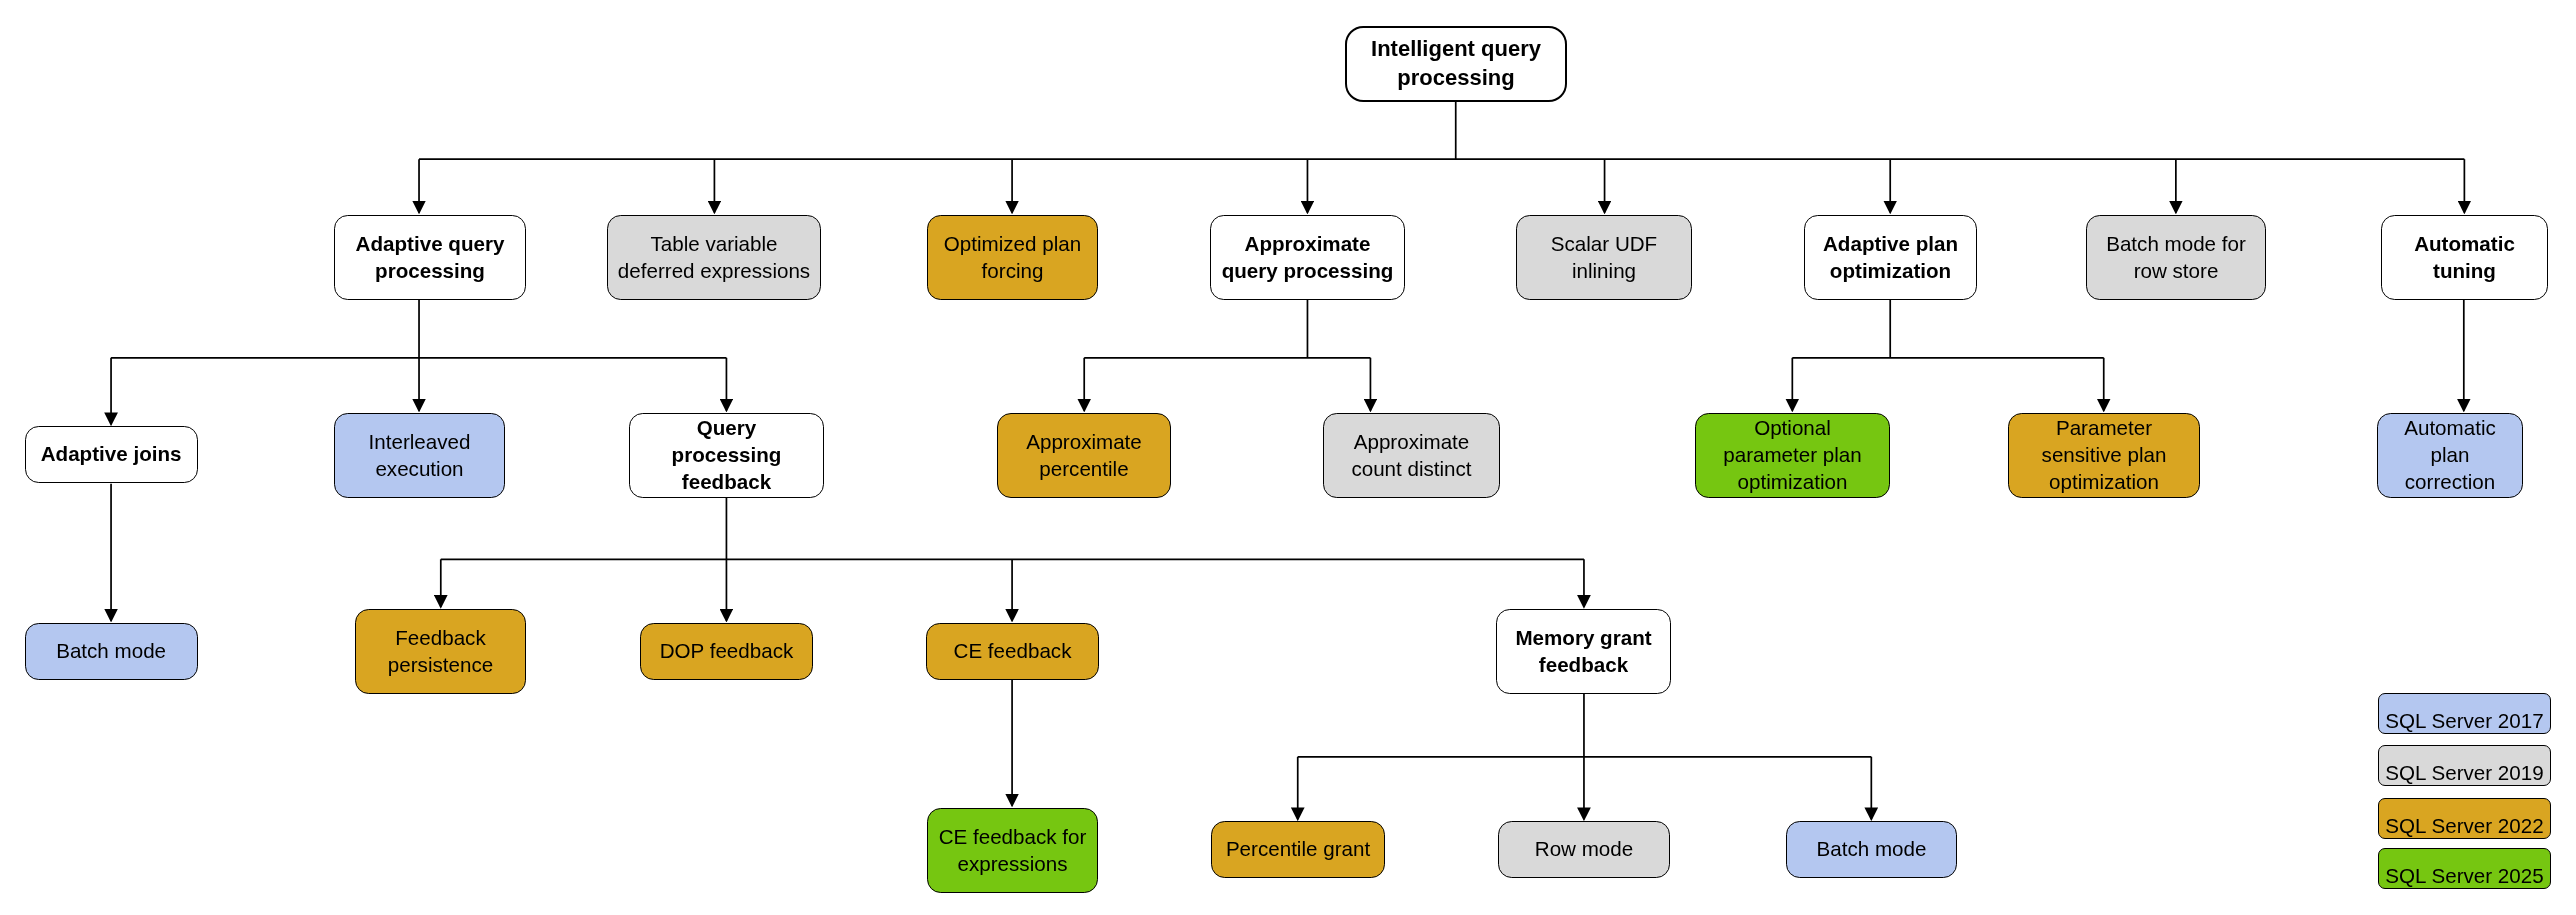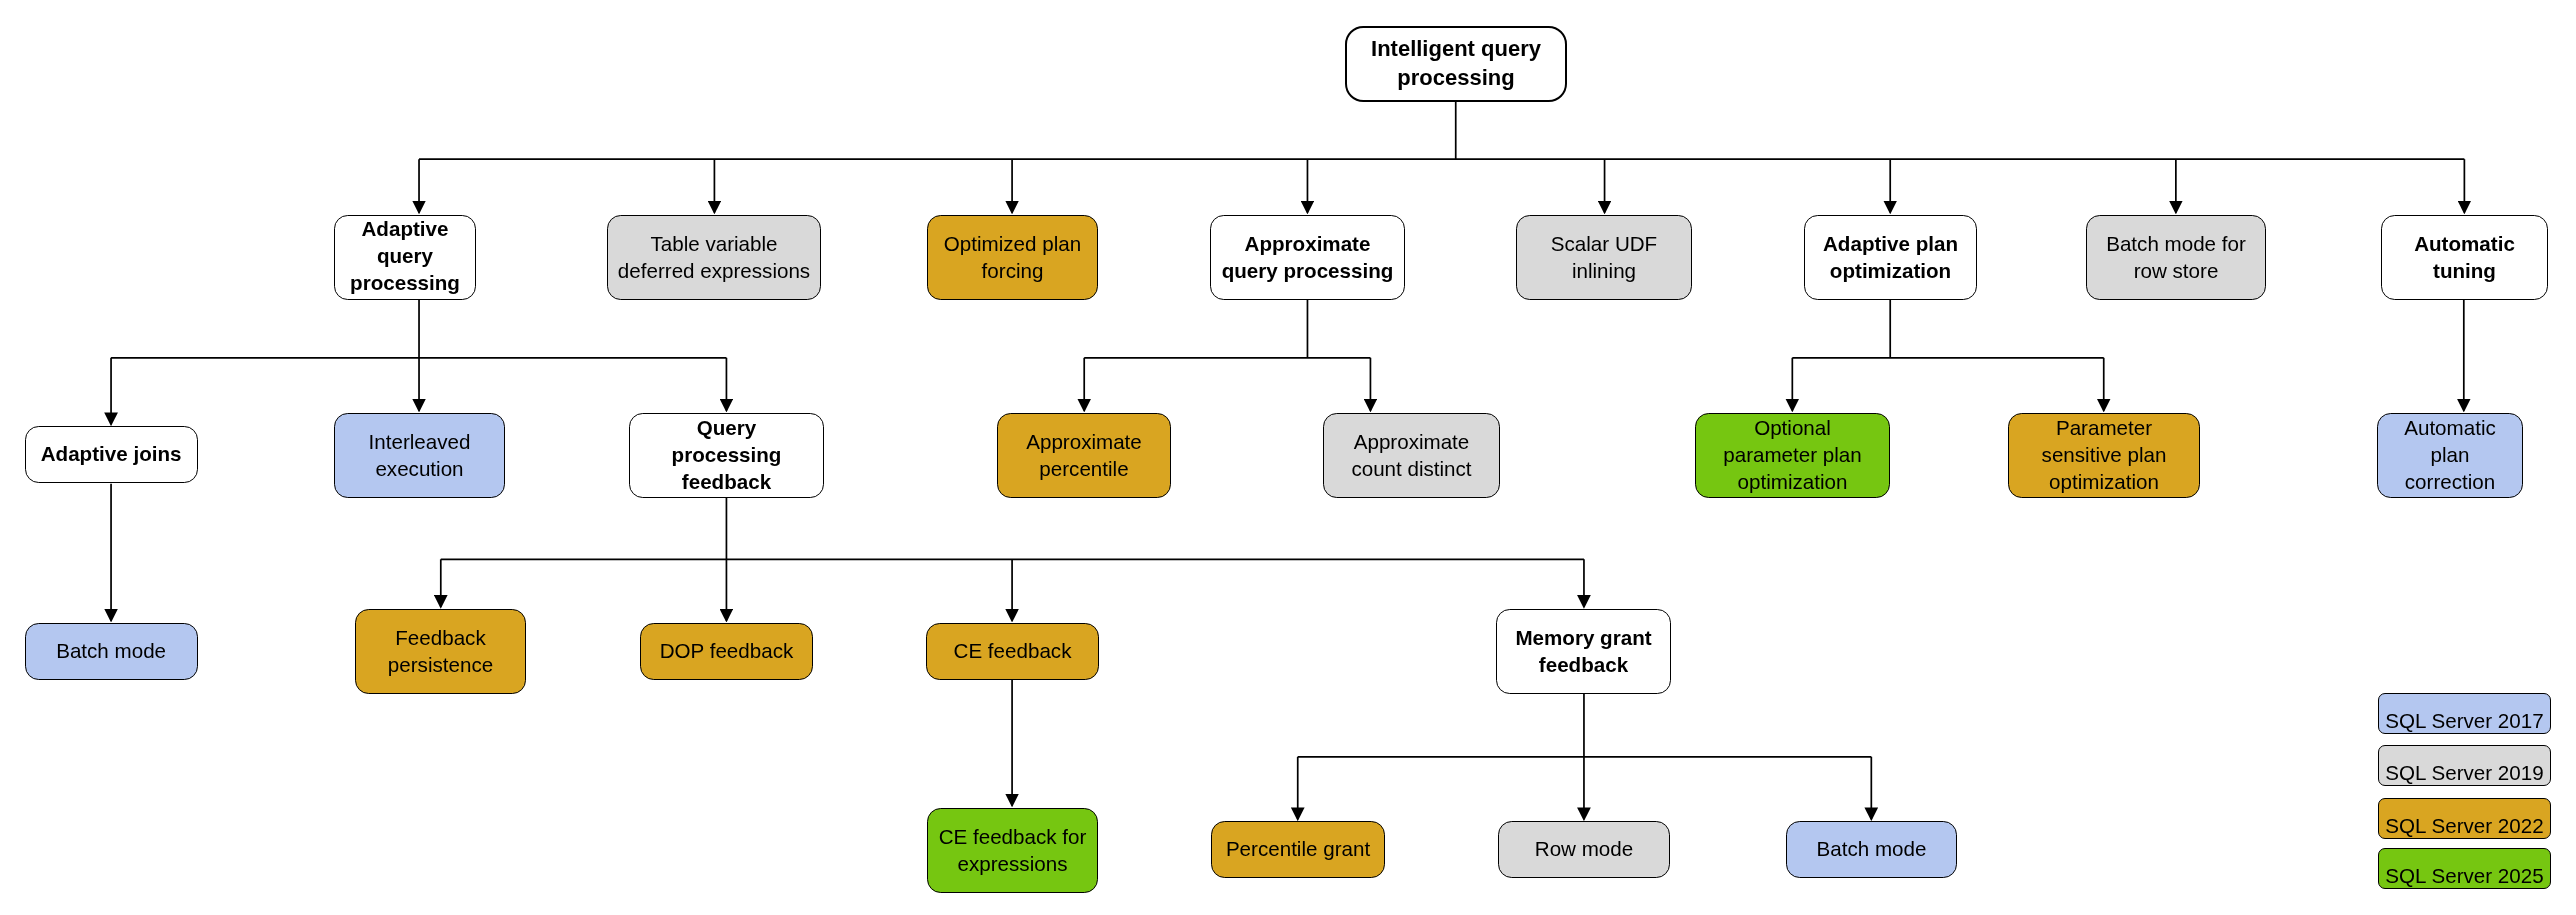--- a/index.html
+++ b/index.html
@@ -83,21 +83,21 @@
         <path d="M 2267 1322 L 3269 1322"></path>
         <path d="M 2267 1322 L 2267 1431" marker-end="url(#arrow)"></path>
         <path d="M 2767 1322 L 2767 1431" marker-end="url(#arrow)"></path>
         <path d="M 3269 1322 L 3269 1431" marker-end="url(#arrow)"></path>
       </g>
   </svg>
   <div id="nodes-layer">
       <div class="node category root" style="left: 1345px; top: 26px; width: 222px; height: 76px; background: rgb(255, 255, 255); border-color: rgb(0, 0, 0);">
         <span>Intelligent query processing</span>
       </div>
-      <div class="node category" style="left: 334px; top: 215px; width: 142px; height: 85px; background: rgb(255, 255, 255); border-color: rgb(0, 0, 0); align-items: flex-end;">
+      <div class="node category" style="left: 334px; top: 215px; width: 192px; height: 85px; background: rgb(255, 255, 255); border-color: rgb(0, 0, 0);">
         <span>Adaptive query processing</span>
       </div>
       <div class="node " style="left: 607px; top: 215px; width: 214px; height: 85px; background: rgb(217, 217, 217); border-color: rgb(0, 0, 0);">
         <span>Table variable deferred expressions</span>
       </div>
       <div class="node " style="left: 927px; top: 215px; width: 171px; height: 85px; background: rgb(217, 165, 33); border-color: rgb(0, 0, 0);">
         <span>Optimized plan forcing</span>
       </div>
       <div class="node category" style="left: 1210px; top: 215px; width: 195px; height: 85px; background: rgb(255, 255, 255); border-color: rgb(0, 0, 0);">
         <span>Approximate query processing</span>
@@ -116,21 +116,21 @@
       </div>
       <div class="node category" style="left: 24.6px; top: 426px; width: 173px; height: 57px; background: rgb(255, 255, 255); border-color: rgb(0, 0, 0);">
         <span>Adaptive joins</span>
       </div>
       <div class="node " style="left: 334px; top: 413px; width: 171px; height: 85px; background: rgb(180, 199, 240); border-color: rgb(0, 0, 0);">
         <span>Interleaved execution</span>
       </div>
       <div class="node category" style="left: 629px; top: 413px; width: 195px; height: 85px; background: rgb(255, 255, 255); border-color: rgb(0, 0, 0);">
         <span>Query processing feedback</span>
       </div>
-      <div class="node " style="left: 997px; top: 413px; width: 174px; height: 85px; background: rgb(217, 165, 33); border-color: rgb(0, 0, 0);">
+      <div class="node " style="left: 997px; top: 413px; width: 174px; height: 85px; background: rgb(217, 165, 33); border-color: rgb(0, 0, 0); border-radius: 14px;">
         <span>Approximate percentile</span>
       </div>
       <div class="node " style="left: 1282px; top: 413px; width: 177px; height: 85px; background: rgb(217, 217, 217); border-color: rgb(0, 0, 0); margin-left: 41px;">
         <span>Approximate count distinct</span>
       </div>
       <div class="node " style="left: 1695px; top: 413px; width: 195px; height: 85px; background: rgb(118, 198, 17); border-color: rgb(0, 0, 0);">
         <span>Optional parameter plan optimization</span>
       </div>
       <div class="node " style="left: 2008px; top: 413px; width: 192px; height: 85px; background: rgb(217, 165, 33); border-color: rgb(0, 0, 0);">
         <span>Parameter sensitive plan optimization</span>

